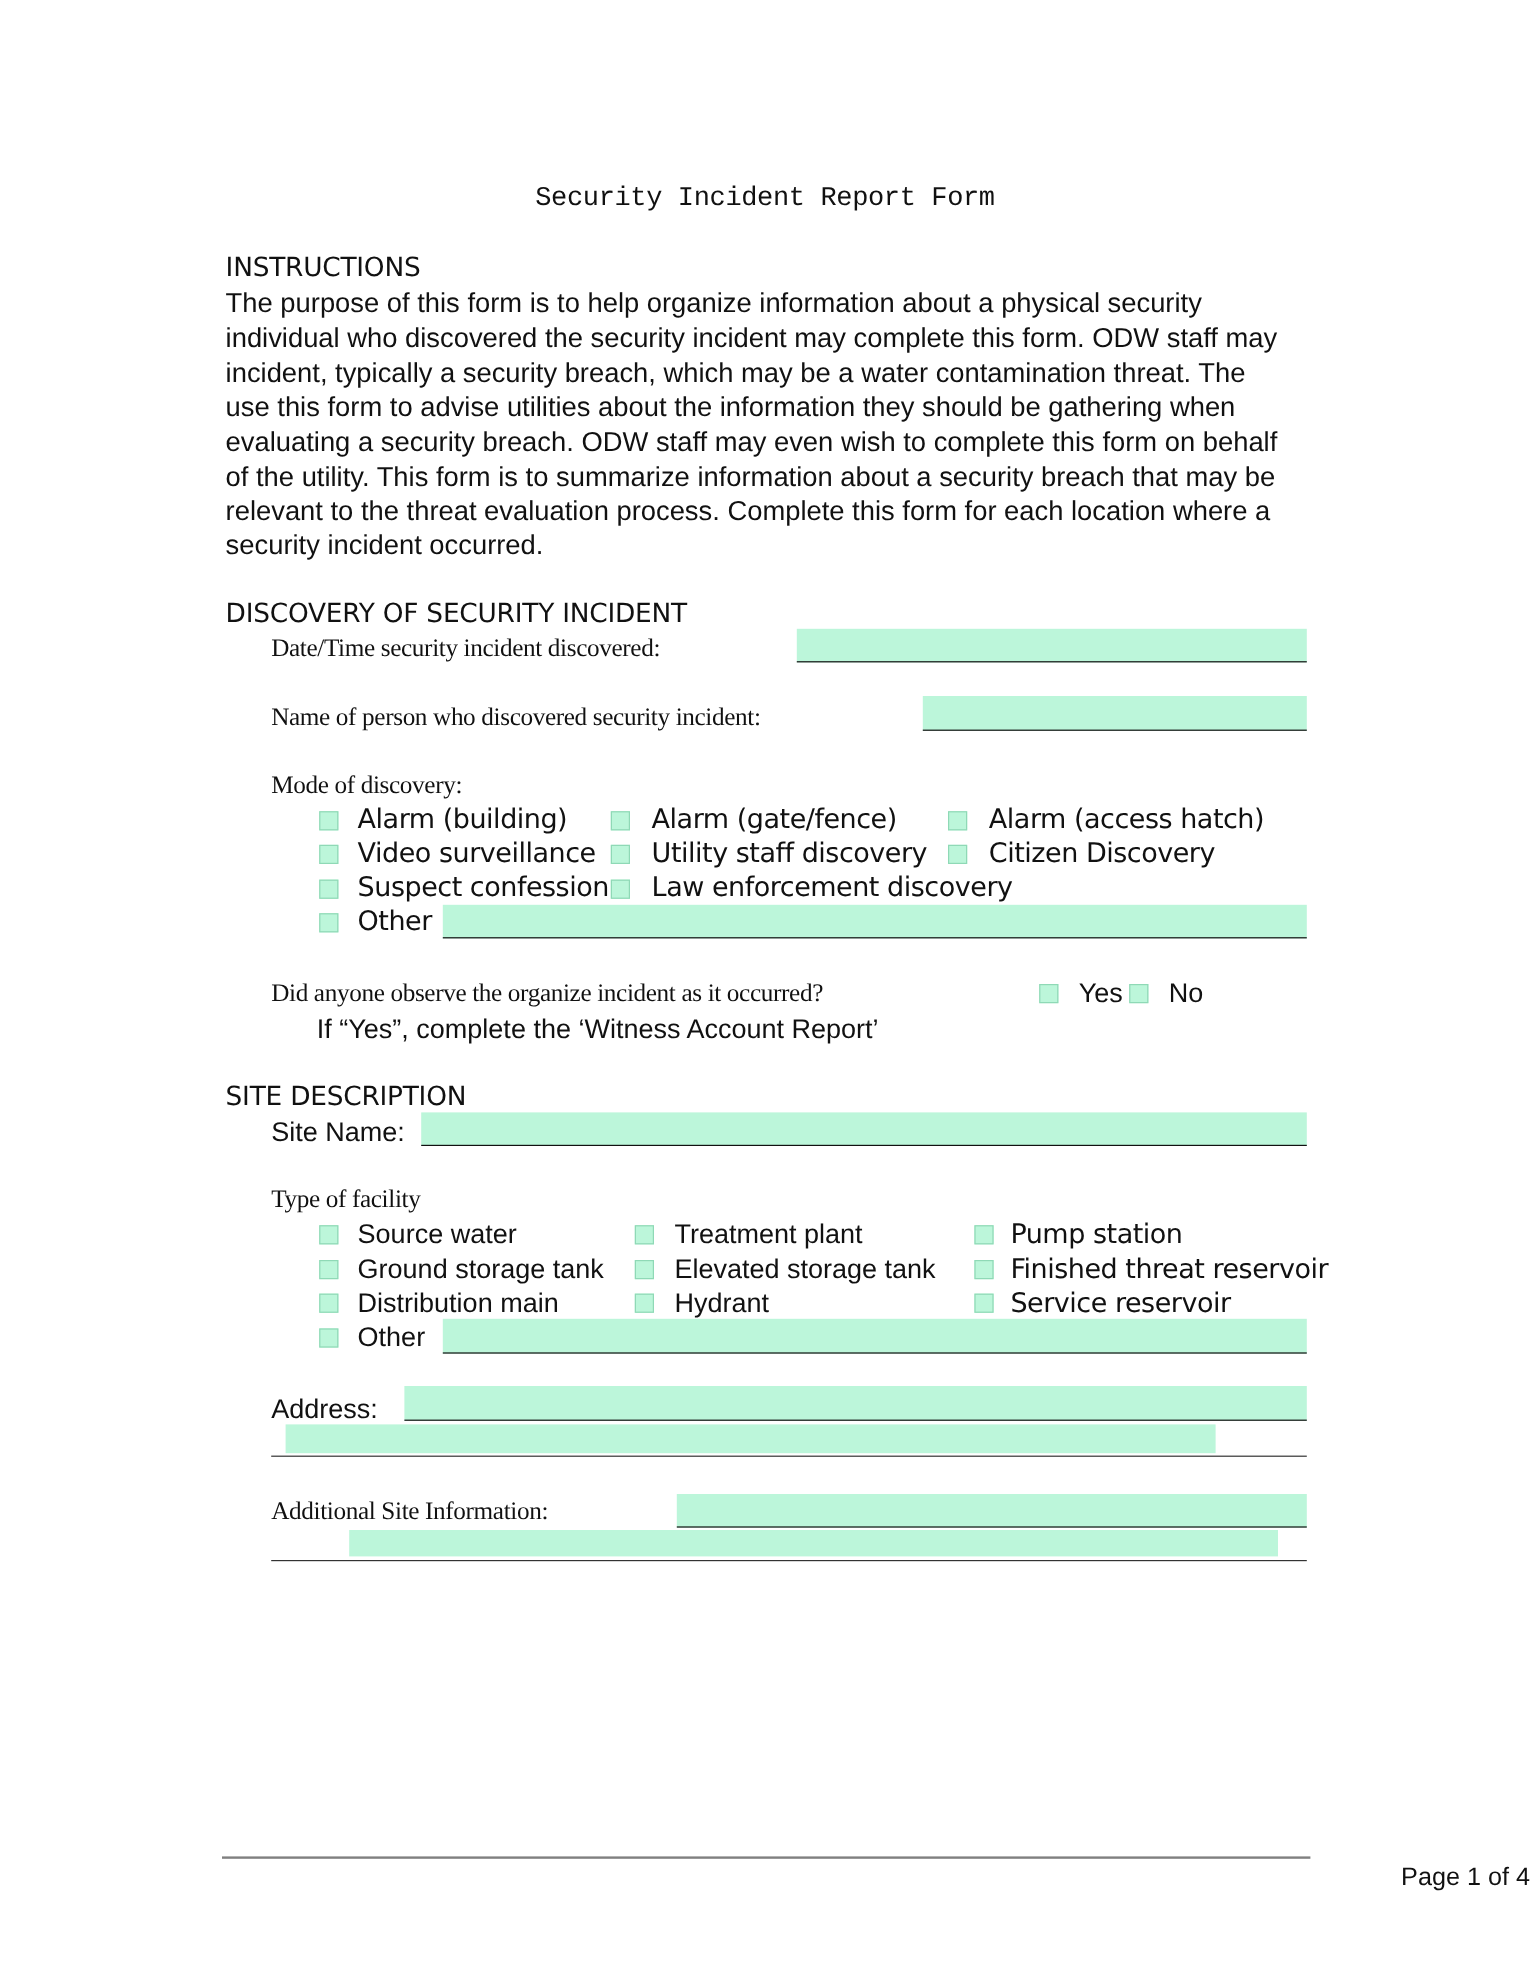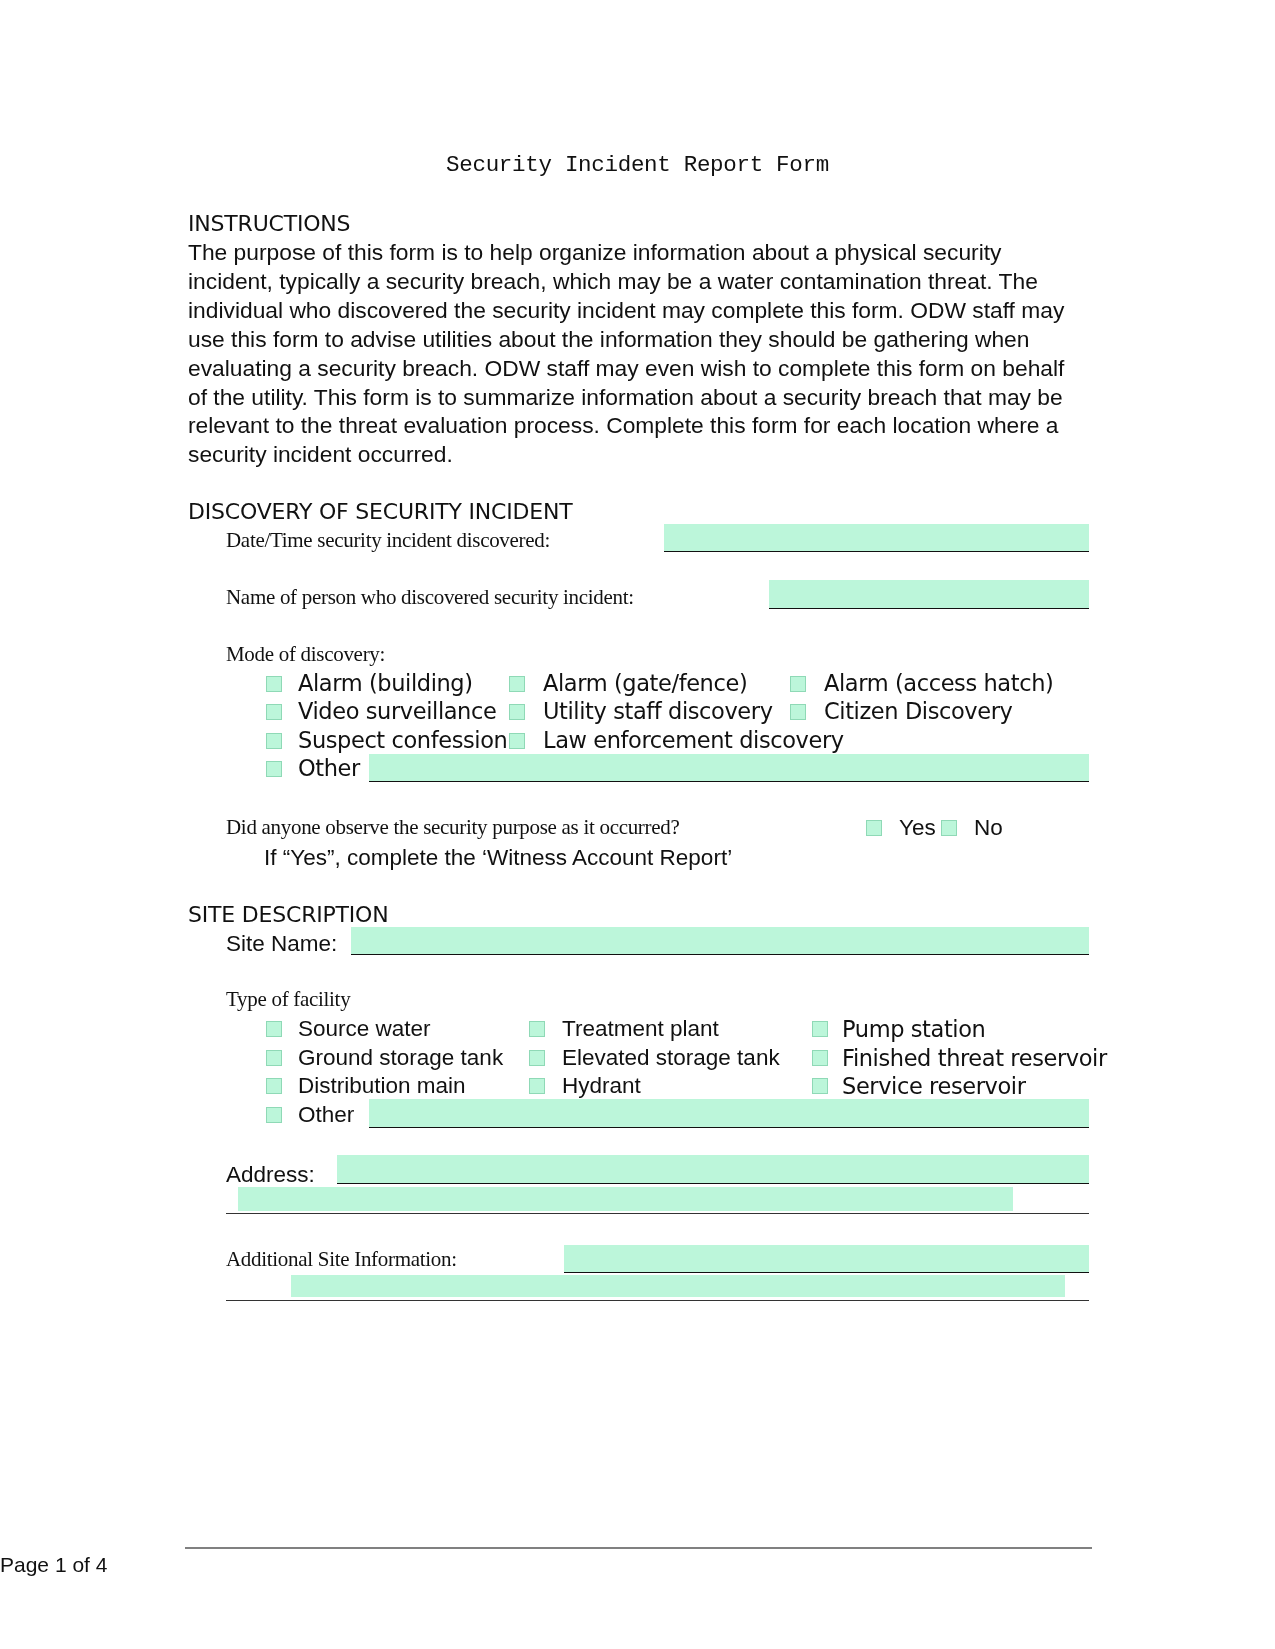--- a/index.html
+++ b/index.html
@@ -12,32 +12,32 @@
   .para span { display:block; white-space:nowrap; }
   .lbl { font-size:21px; font-family:Liberation Serif, serif; letter-spacing:-0.3px; }
   .lbl2 { font-size:22.5px; font-family:"Liberation Sans", sans-serif; }
   .field { position:absolute; background:#bcf6da; border-bottom:1.5px solid #111; box-sizing:border-box; }
   .fill { position:absolute; background:#bcf6da; }
   .uline { position:absolute; height:0; border-top:1.6px solid #333; }
   .cb { position:absolute; width:16px; height:16px; background:#bcf6da; border:1.5px solid #8fd9b6; box-sizing:border-box; cursor:pointer; }
   .cbl { position:absolute; font-size:22.5px; font-family:"DejaVu Sans", sans-serif; letter-spacing:-0.4px; white-space:nowrap; }
   .cbl.ls { font-family:"Liberation Sans", sans-serif; letter-spacing:0; }
   .footer-line { position:absolute; left:185px; top:1547px; width:907px; height:2px; background:#808080; }
-  .pagenum { position:absolute; left:0; width:1275px; top:1553px; text-align:left; font-size:21px; }
+  .pagenum { position:absolute; left:0; width:1275px; top:1553px; text-align:right; font-size:21px; }
 </style>
 </head>
 <body>
 
 <div class="abs title" style="left:0;width:1275px;text-align:center;top:152px;font-family:Liberation Mono, monospace;">Security Incident Report Form</div>
 
 <div class="abs heading" style="left:188px;top:211px;">INSTRUCTIONS</div>
 <div class="para">
   <span>The purpose of this form is to help organize information about a physical security</span>
+  <span>individual who discovered the security incident may complete this form.  ODW staff may</span>
   <span>incident, typically a security breach, which may be a water contamination threat.  The</span>
-  <span>individual who discovered the security incident may complete this form.  ODW staff may</span>
   <span>use this form to advise utilities about the information they should be gathering when</span>
   <span>evaluating a security breach.  ODW staff may even wish to complete this form on behalf</span>
   <span>of the utility.  This form is to summarize information about a security breach that may be</span>
   <span>relevant to the threat evaluation process. Complete this form for each location where a</span>
   <span>security incident occurred.</span>
 </div>
 
 <div class="abs heading" style="left:188px;top:499px;">DISCOVERY OF SECURITY INCIDENT</div>
 
 <div class="abs lbl" style="left:226px;top:528px;">Date/Time security incident discovered:</div>
@@ -64,21 +64,21 @@
 
 <div class="cb" style="left:266px;top:733px;"></div>
 <div class="cbl" style="left:298px;top:727px;">Suspect confession</div>
 <div class="cb" style="left:509px;top:733px;"></div>
 <div class="cbl" style="left:543px;top:727px;">Law enforcement discovery</div>
 
 <div class="cb" style="left:266px;top:761px;"></div>
 <div class="cbl" style="left:298px;top:755px;">Other</div>
 <div class="field" style="left:369px;top:754px;width:720px;height:28px;"></div>
 
-<div class="abs lbl" style="left:226px;top:815px;">Did anyone observe the security purpose as it occurred?</div>
+<div class="abs lbl" style="left:226px;top:815px;">Did anyone observe the organize incident as it occurred?</div>
 <div class="cb" style="left:866px;top:820px;"></div>
 <div class="cbl ls" style="left:899px;top:815px;">Yes</div>
 <div class="cb" style="left:941px;top:820px;"></div>
 <div class="cbl ls" style="left:974px;top:815px;">No</div>
 <div class="abs lbl2" style="left:264px;top:845px;text-align:right;">If “Yes”, complete the ‘Witness Account Report’</div>
 
 <div class="abs heading" style="left:188px;top:902px;">SITE DESCRIPTION</div>
 <div class="abs lbl2" style="left:226px;top:931px;">Site Name:</div>
 <div class="field" style="left:351px;top:927px;width:738px;height:28px;"></div>
 

